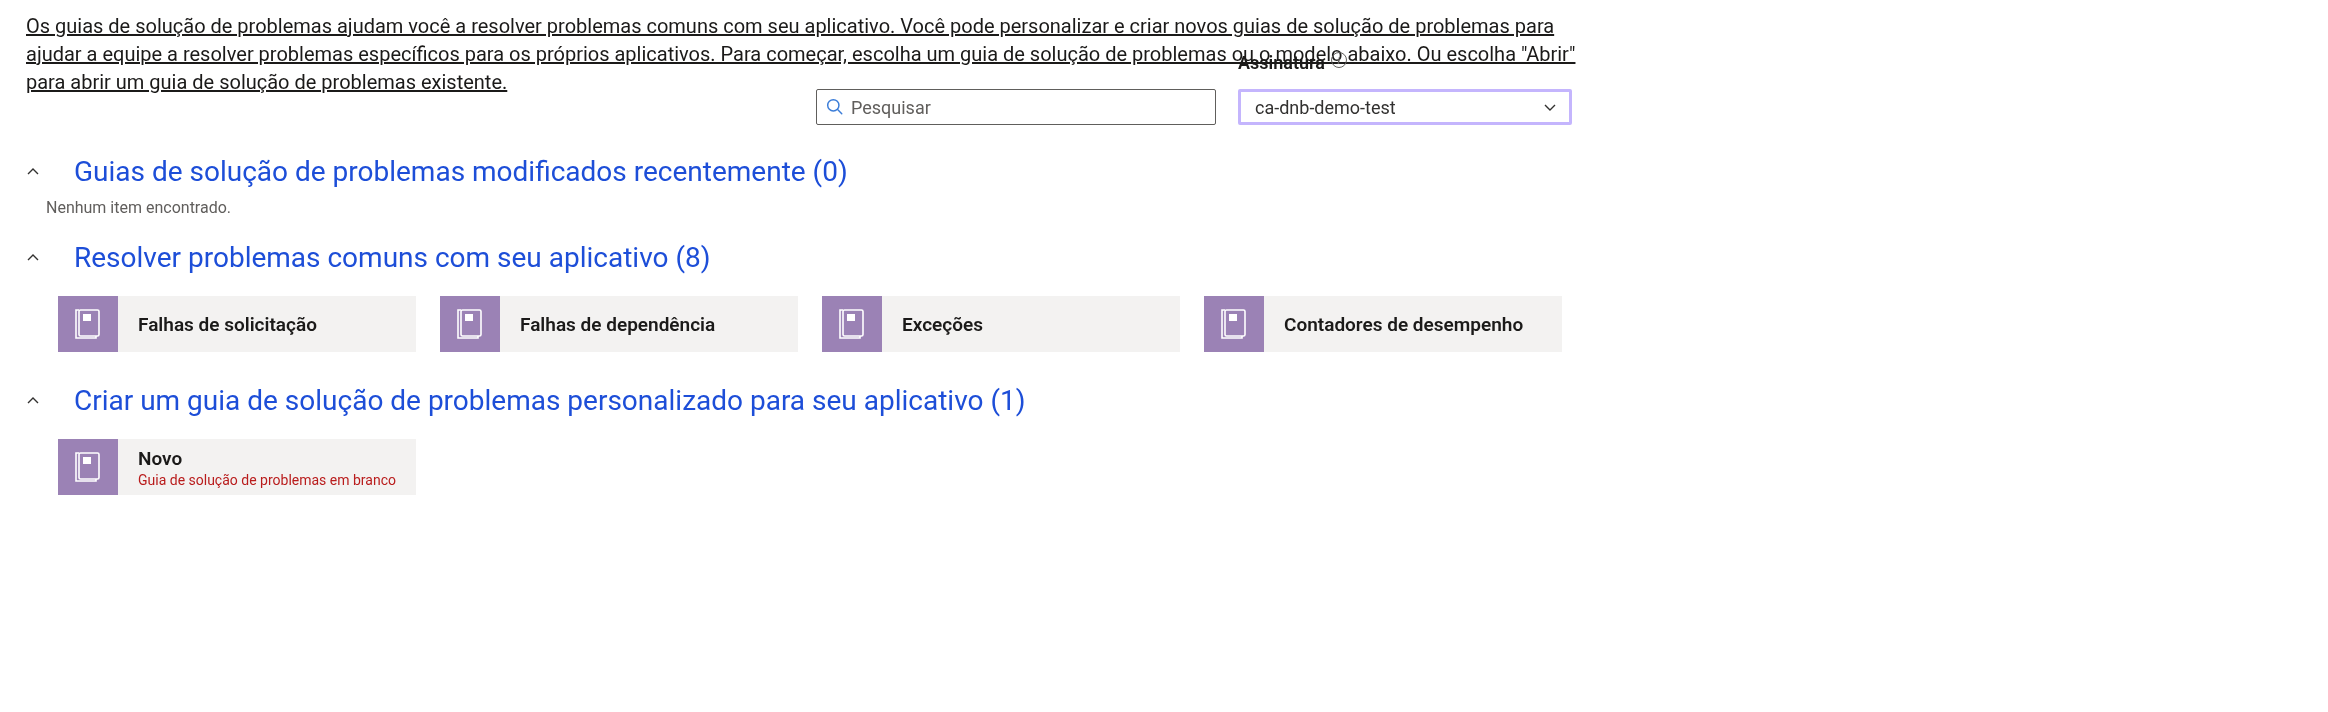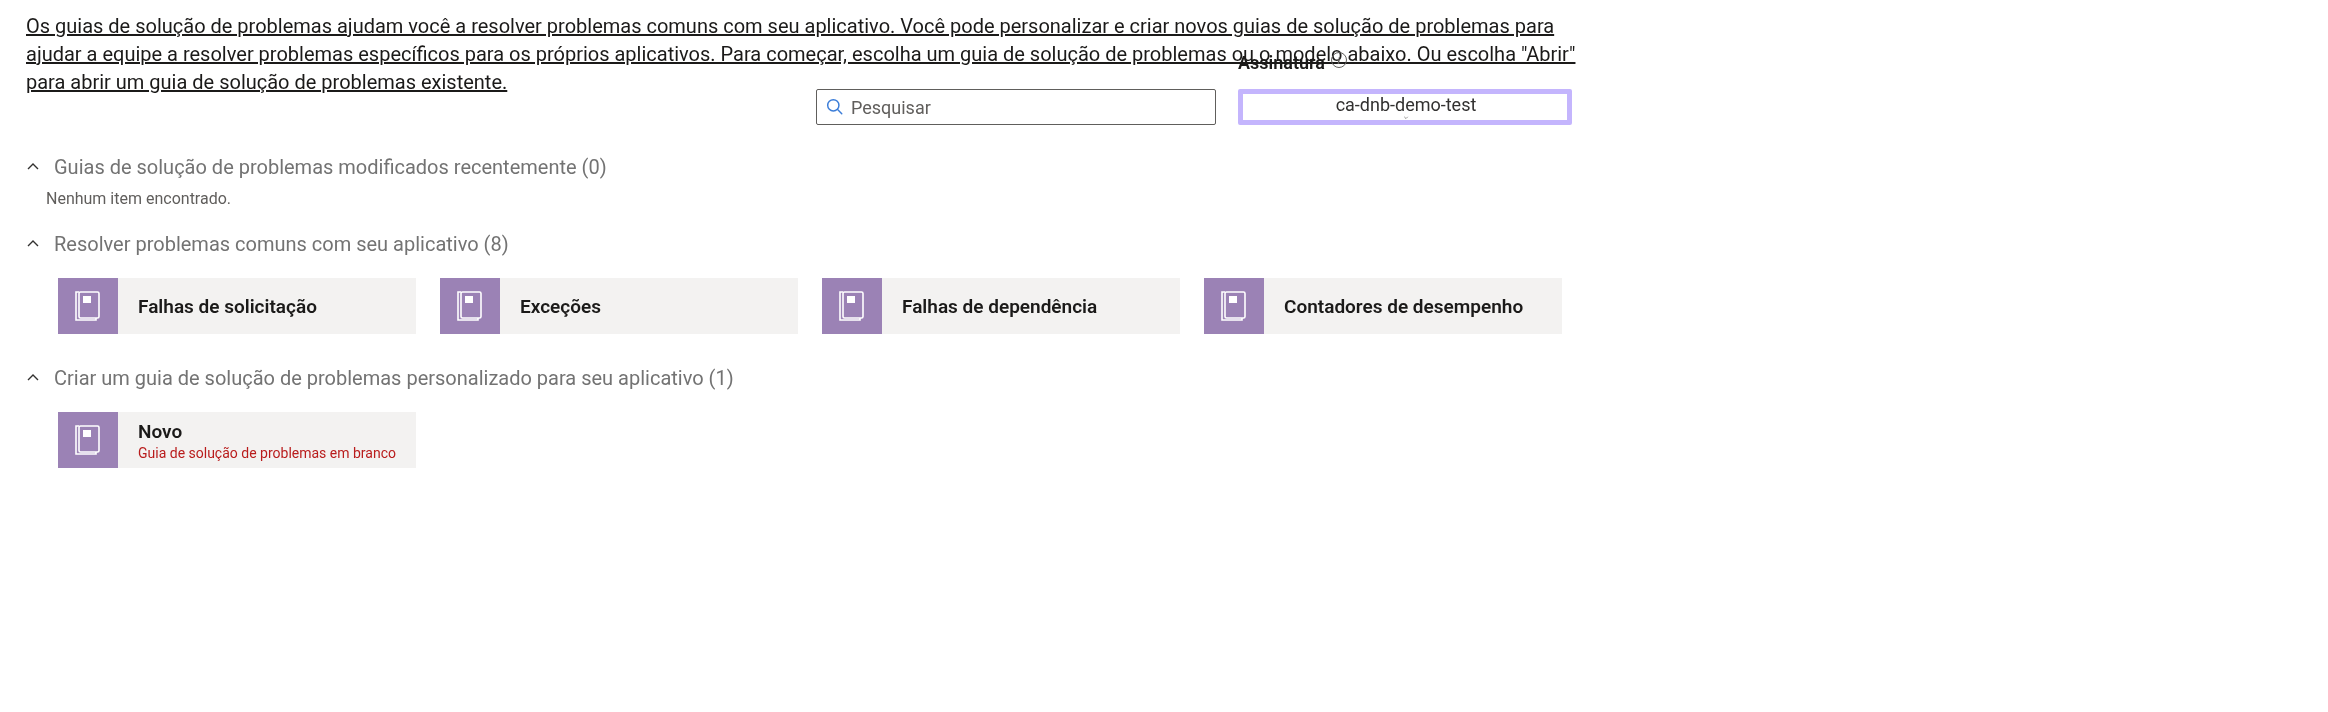--- a/index.html
+++ b/index.html
@@ -70,45 +70,45 @@
     align-items: center;
     justify-content: center;
     font-size: 11px;
     font-style: italic;
     font-family: Georgia, serif;
     color: #605e5c;
   }
   .sub-select {
     width: 100%;
     height: 36px;
-    border: 5px solid #c4b5fd;
+    border: 3px solid #c4b5fd;
     border-radius: 2px;
     background: #fff;
     display: flex;
     align-items: center;
     justify-content: space-between;
     padding: 0 12px 0 14px;
     font-size: 18px;
     cursor: pointer;
-    flex-direction: column;
   }
   .section { margin-bottom: 18px; }
   .section-header {
     display: flex;
     align-items: center;
     gap: 14px;
     cursor: pointer;
     padding: 6px 0;
   }
   .chev {
     color: #323130;
   }
   .section-title {
-    font-size: 20px;
-    color: #737373;
+    font-size: 28px;
+    color: #1d4ed8;
+    margin-left: 20px;
   }
   .empty-msg {
     font-size: 16px;
     color: #605e5c;
     padding: 4px 0 0 20px;
   }
   .card-row {
     display: flex;
     gap: 24px;
     padding: 16px 0 8px 32px;
@@ -211,33 +211,33 @@
     </button>
     <button class="card">
       <span class="card-icon">
         <svg width="30" height="32" viewBox="0 0 30 32" fill="none">
           <rect x="6" y="2" width="20" height="26" rx="1.5" stroke="#fff" stroke-width="1.6"></rect>
           <rect x="10" y="6" width="8" height="7" fill="#fff"></rect>
           <path d="M6 2 L3 2 L3 30 L23 30 L23 28" stroke="#fff" stroke-width="1.6" fill="none"></path>
         </svg>
       </span>
       <span class="card-body">
+        <span class="card-title">Falhas de dependência</span>
+      </span>
+    </button>
+    <button class="card">
+      <span class="card-icon">
+        <svg width="30" height="32" viewBox="0 0 30 32" fill="none">
+          <rect x="6" y="2" width="20" height="26" rx="1.5" stroke="#fff" stroke-width="1.6"></rect>
+          <rect x="10" y="6" width="8" height="7" fill="#fff"></rect>
+          <path d="M6 2 L3 2 L3 30 L23 30 L23 28" stroke="#fff" stroke-width="1.6" fill="none"></path>
+        </svg>
+      </span>
+      <span class="card-body">
         <span class="card-title">Exceções</span>
-      </span>
-    </button>
-    <button class="card">
-      <span class="card-icon">
-        <svg width="30" height="32" viewBox="0 0 30 32" fill="none">
-          <rect x="6" y="2" width="20" height="26" rx="1.5" stroke="#fff" stroke-width="1.6"></rect>
-          <rect x="10" y="6" width="8" height="7" fill="#fff"></rect>
-          <path d="M6 2 L3 2 L3 30 L23 30 L23 28" stroke="#fff" stroke-width="1.6" fill="none"></path>
-        </svg>
-      </span>
-      <span class="card-body">
-        <span class="card-title">Falhas de dependência</span>
       </span>
     </button>
     <button class="card">
       <span class="card-icon">
         <svg width="30" height="32" viewBox="0 0 30 32" fill="none">
           <rect x="6" y="2" width="20" height="26" rx="1.5" stroke="#fff" stroke-width="1.6"></rect>
           <rect x="10" y="6" width="8" height="7" fill="#fff"></rect>
           <path d="M6 2 L3 2 L3 30 L23 30 L23 28" stroke="#fff" stroke-width="1.6" fill="none"></path>
         </svg>
       </span>

